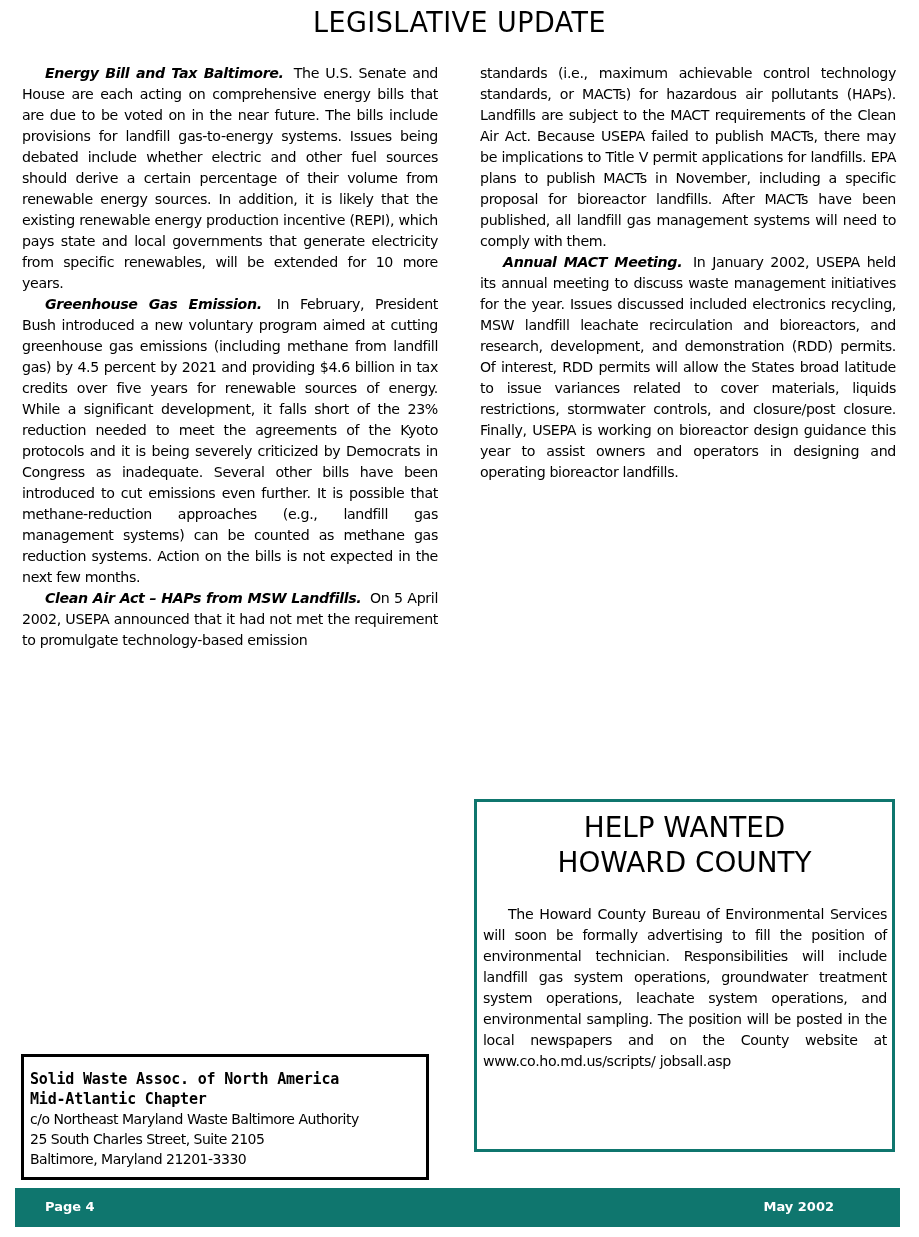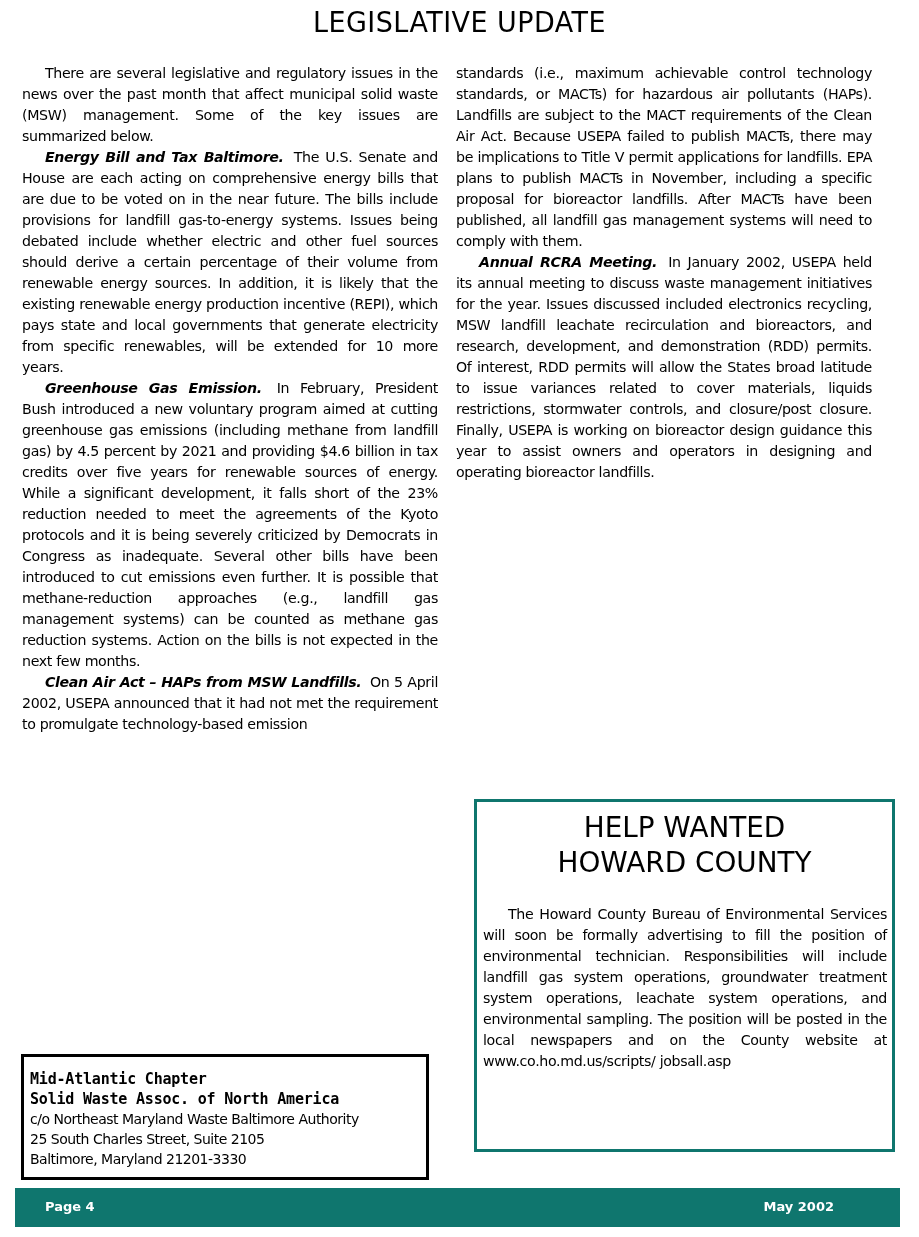--- a/index.html
+++ b/index.html
@@ -11,21 +11,21 @@
       position: absolute; left: 0; top: 4px; width: 919px; text-align: center;
       font-family: "DejaVu Sans", sans-serif; font-size: 29px; letter-spacing: 0.5px;
       transform: scaleX(0.93); line-height: 36px;
     }
     .col {
       position: absolute; top: 63px; width: 416px;
       font-family: "DejaVu Sans", sans-serif; font-size: 14.2px;
       line-height: 21px; text-align: justify; letter-spacing: -0.35px;
     }
     .col.left { left: 22px; }
-    .col.right { left: 456px; }
+    .col.right { left: 480px; }
     .col p { margin: 0; text-indent: 23px; }
     .col p.cont { text-indent: 0; }
     .col b.hd { font-style: italic; font-weight: bold; margin-right: 4px; }
     .help-box {
       position: absolute; left: 474px; top: 799px; width: 415px; height: 347px;
       border: 3px solid #0f766e; box-sizing: content-box;
     }
     .help-title {
       text-align: center; font-size: 29px; line-height: 35px; margin-top: 8px;
       transform: scaleX(0.96);
@@ -52,55 +52,54 @@
     }
     .footer .pg { position: absolute; left: 30px; top: 11px; }
     .footer .dt { position: absolute; right: 66px; top: 11px; }
   </style>
 </head>
 <body>
 
 <div class="title">LEGISLATIVE UPDATE</div>
 
 <div class="col left">
-  <p>There are several legislative and regulatory issues in the news over the past month that affect municipal solid waste (MSW) management.  Some of the key issues are summarized below.</p>
   <p>
     <b class="hd">Energy Bill and Tax Baltimore.</b>
     <span>The U.S. Senate and House are each acting on comprehensive energy bills that are due to be voted on in the near future. The bills include provisions for landfill gas-to-energy systems. Issues being debated include whether electric and other fuel sources should derive a certain percentage of their volume from renewable energy sources.  In addition, it is likely that the existing renewable energy production incentive (REPI), which pays state and local governments that generate electricity from specific renewables, will be extended for 10 more years.</span>
   </p>
   <p>
     <b class="hd">Greenhouse Gas Emission.</b>
     <span>In February, President Bush introduced a new voluntary program aimed at cutting greenhouse gas emissions (including methane from landfill gas) by 4.5 percent by 2021 and providing $4.6 billion in tax credits over five years for renewable sources of energy.  While a significant development, it falls short of the 23% reduction needed to meet the agreements of the Kyoto protocols and it is being severely criticized by Democrats in Congress as inadequate.  Several other bills have been introduced to cut emissions even further.  It is possible that methane-reduction approaches (e.g., landfill gas management systems) can be counted as methane gas reduction systems.  Action on the bills is not expected in the next few months.</span>
   </p>
   <p>
     <b class="hd">Clean Air Act – HAPs from MSW Landfills.</b>
     <span>On 5 April 2002, USEPA announced that it had not met the requirement to promulgate technology-based emission</span>
   </p>
 </div>
 
 <div class="col right">
   <p class="cont">standards (i.e., maximum achievable control technology standards, or MACTs) for hazardous air pollutants (HAPs).  Landfills are subject to the MACT requirements of the Clean Air Act.  Because USEPA failed to publish MACTs, there may be implications to Title V permit applications for landfills.  EPA plans to publish MACTs in November, including a specific proposal for bioreactor landfills.  After MACTs have been published, all landfill gas management systems will need to comply with them.</p>
   <p>
-    <b class="hd">Annual RCRA Meeting.</b>
+    <b class="hd">Annual MACT Meeting.</b>
     <span>In January 2002, USEPA held its annual meeting to discuss waste management initiatives for the year.  Issues discussed included electronics recycling, MSW landfill leachate recirculation and bioreactors, and research, development, and demonstration (RDD) permits.  Of interest, RDD permits will allow the States broad latitude to issue variances related to cover materials, liquids restrictions, stormwater controls, and closure/post closure.  Finally, USEPA is working on bioreactor design guidance this year to assist owners and operators in designing and operating bioreactor landfills.</span>
   </p>
 </div>
 
 <div class="help-box">
   <div class="help-title">
     <div>HELP WANTED</div>
     <div>HOWARD COUNTY</div>
   </div>
   <div class="help-body">The Howard County Bureau of Environmental Services will soon be formally advertising to fill the position of environmental technician.  Responsibilities will include landfill gas system operations, groundwater treatment system operations, leachate system operations, and environmental sampling.  The position will be posted in the local newspapers and on the County website at www.co.ho.md.us/scripts/ jobsall.asp</div>
 </div>
 
 <div class="addr-box">
   <div class="addr-org">
+    <div>Solid Waste Assoc. of North America</div>
     <div>Mid-Atlantic Chapter</div>
-    <div>Solid Waste Assoc. of North America</div>
   </div>
   <div class="addr-line">c/o Northeast Maryland Waste Baltimore Authority</div>
   <div class="addr-line">25 South Charles Street, Suite 2105</div>
   <div class="addr-line">Baltimore, Maryland  21201-3330</div>
 </div>
 
 <div class="footer">
   <span class="pg">Page 4</span>
   <span class="dt">May 2002</span>
 </div>

